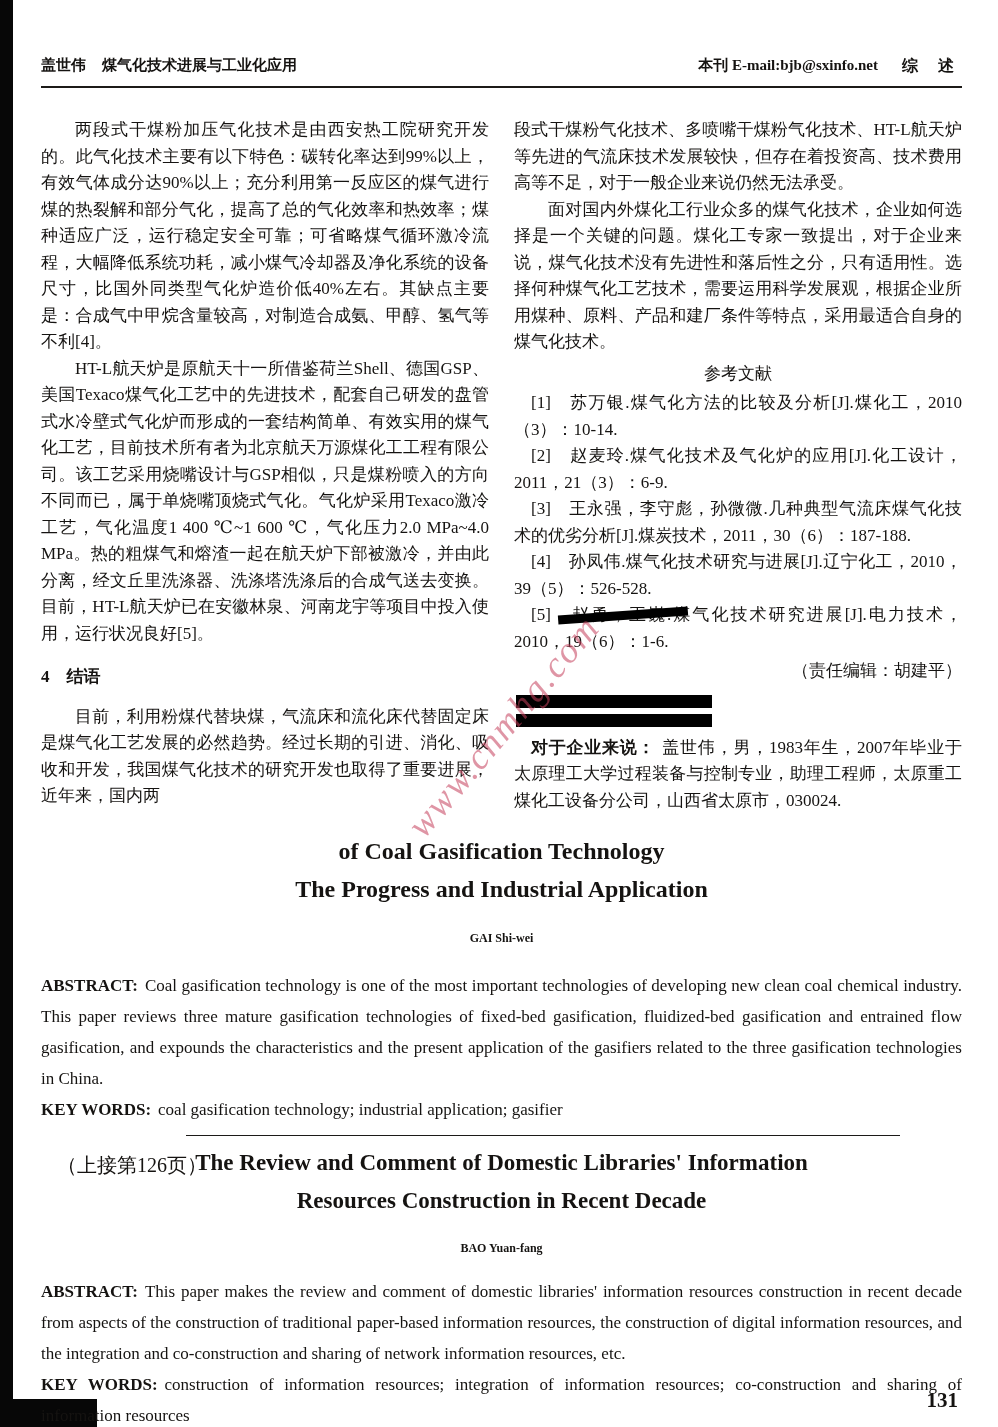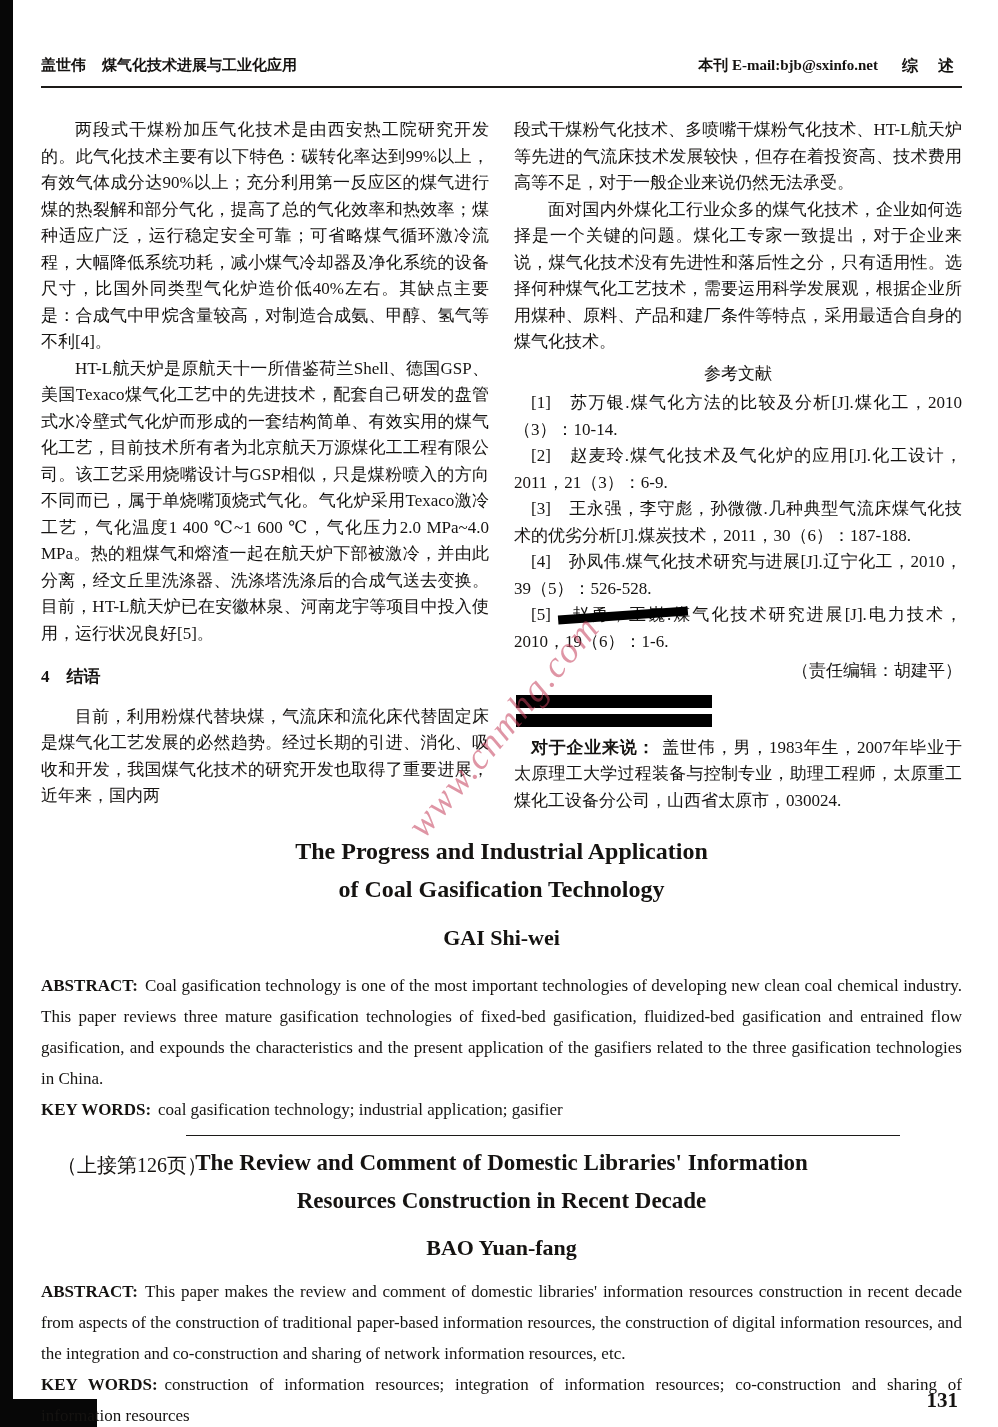--- a/index.html
+++ b/index.html
@@ -21,21 +21,21 @@
   .refs-heading{text-align:center;font-weight:normal;margin:5px 0 3px !important;}
   .ref{text-indent:1em;}
   .ref-wrap{position:relative;}
   .ref-strike{position:absolute;left:44px;top:9px;width:130px;height:9px;background:#000;transform:rotate(-4deg);}
   .editor-note{text-align:right;margin-top:3px !important;}
   .redactions{margin:10px 0 8px 2px;width:196px;}
   .redactions .bar{height:13px;background:#000;margin-bottom:6px;}
   .bio{text-indent:1em;}
   .bio .lbl{font-weight:bold;}
   .a1-title{margin-top:18px;text-align:center;font-size:24px;font-weight:bold;line-height:38px;}
-  .a-author{margin:18px 0 0 0;text-align:center;font-size:22px;font-weight:bold;line-height:24px;}
+  .a-author{margin:18px 0 0 0;text-align:center;font-size:12px;font-weight:bold;line-height:24px;}
   .abstract{margin:20px 0 0 0;font-size:17px;line-height:31px;text-align:justify;}
   .keywords{margin:0;font-size:17px;line-height:31px;text-align:justify;}
   .lbl{font-weight:bold;margin-right:7px;}
   .divider{border:0;border-top:1.8px solid #1c1a18;margin:10px 62px 8px 145px;}
   .a2-head{position:relative;margin-top:4px;}
   .a2-note{position:absolute;left:16px;top:8px;font-size:20px;font-weight:normal;}
   .a2-title{text-align:center;font-size:23px;font-weight:bold;line-height:38px;}
   .a2-author{margin:16px 0 0 0;}
   .abstract.a2{margin-top:16px;}
   .watermark{position:absolute;left:398px;top:818px;transform:rotate(-50deg);transform-origin:0 0;font-size:37px;font-style:italic;letter-spacing:2px;opacity:0.55;white-space:nowrap;pointer-events:none;}
@@ -84,22 +84,22 @@
         <p class="editor-note">（责任编辑：胡建平）</p>
         <div class="redactions">
           <div class="bar"></div>
           <div class="bar"></div>
         </div>
         <p class="bio"><span class="lbl">对于企业来说：</span><span>盖世伟，男，1983年生，2007年毕业于太原理工大学过程装备与控制专业，助理工程师，太原重工煤化工设备分公司，山西省太原市，030024.</span></p>
       </div>
     </div>
 
     <div class="a1-title">
+      <div>of Coal Gasification Technology</div>
       <div>The Progress and Industrial Application</div>
-      <div>of Coal Gasification Technology</div>
     </div>
     <p class="a-author">GAI Shi-wei</p>
     <p class="abstract"><span class="lbl">ABSTRACT:</span><span>Coal gasification technology is one of the most important technologies of developing new clean coal chemical industry. This paper reviews three mature gasification technologies of fixed-bed gasification, fluidized-bed gasification and entrained flow gasification, and expounds the characteristics and the present application of the gasifiers related to the three gasification technologies in China.</span></p>
     <p class="keywords"><span class="lbl">KEY WORDS:</span><span>coal gasification technology; industrial application; gasifier</span></p>
 
     <hr class="divider">
 
     <div class="a2-head">
       <span class="a2-note">（上接第126页）</span>
       <div class="a2-title">

